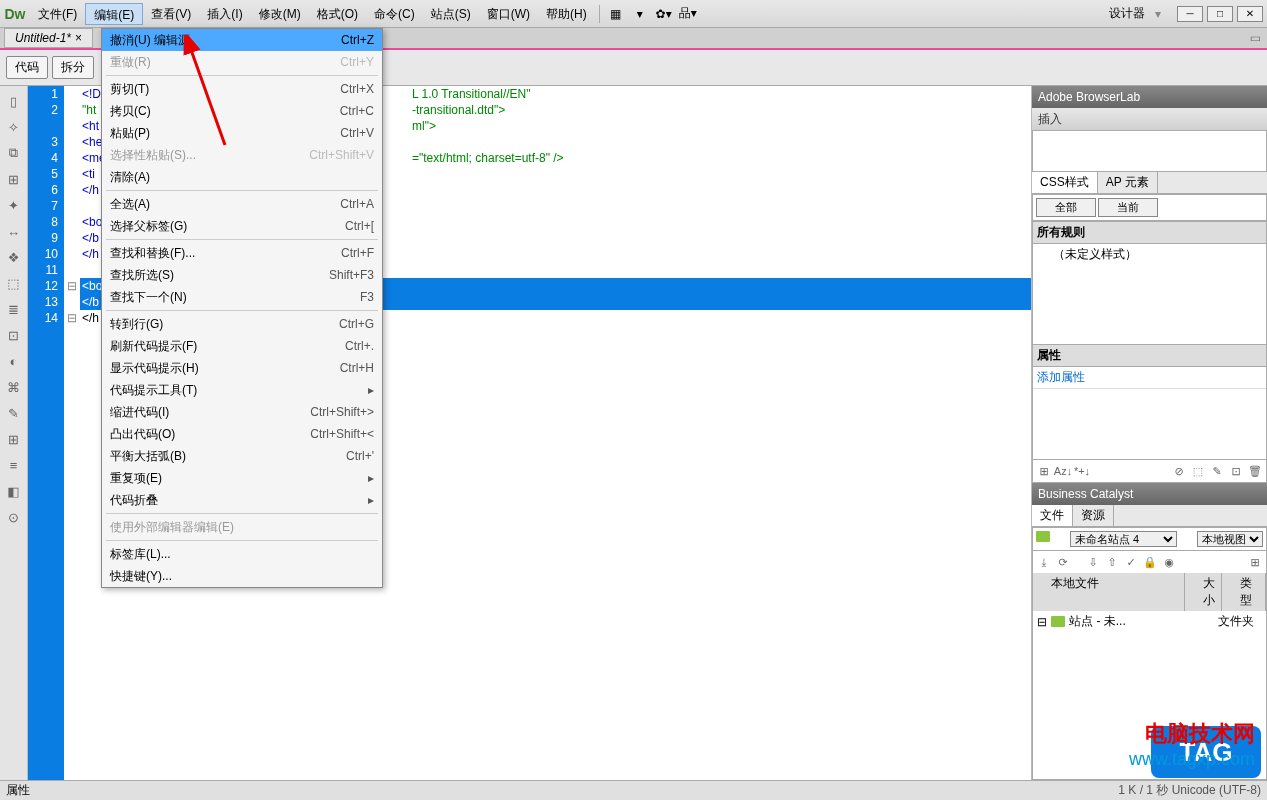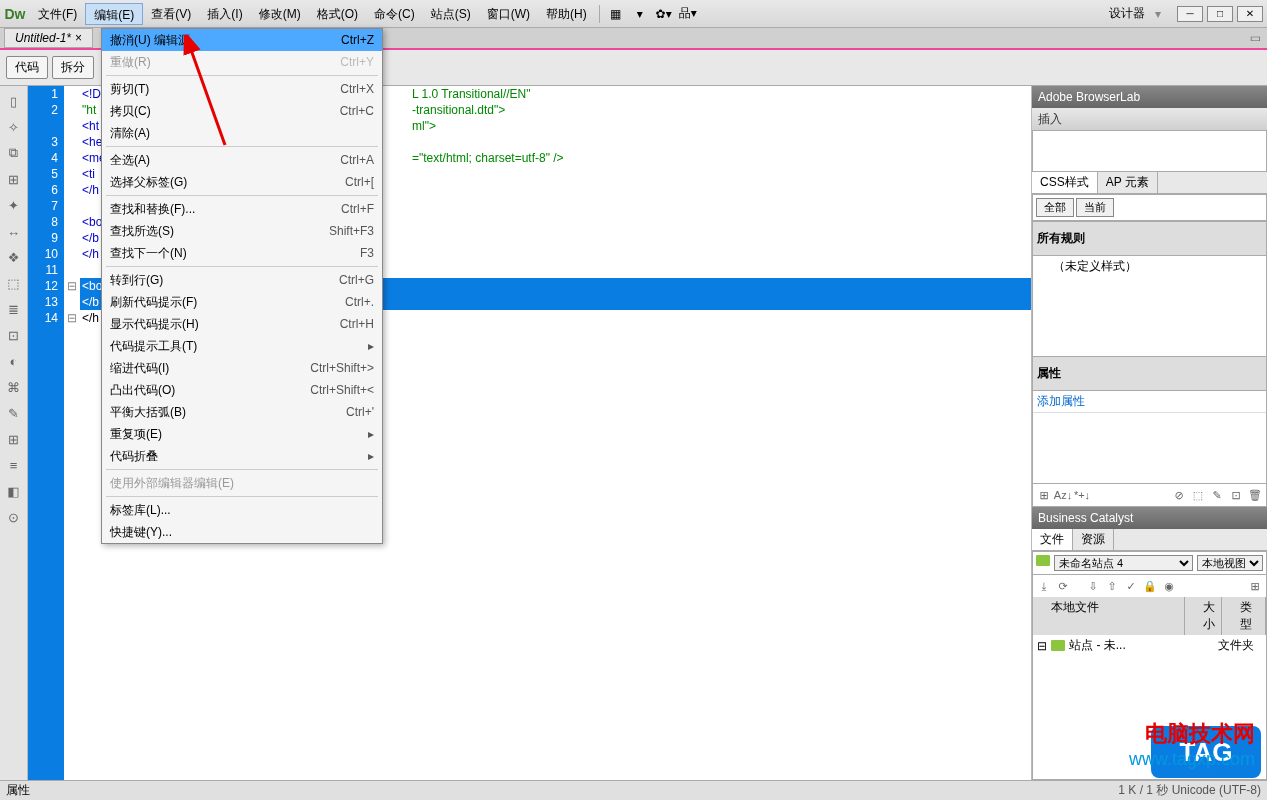--- a/index.html
+++ b/index.html
@@ -32,22 +32,22 @@
 .c-blue{color:#0000cc}
 .c-green{color:#008800}
 .right-panels{width:236px;background:#e4e4e4;border-left:1px solid #bbb;display:flex;flex-direction:column}
 .panel-hdr{height:22px;background:linear-gradient(#888,#666);color:#fff;padding:0 6px;display:flex;align-items:center;font-size:11px;position:relative}
 .panel-hdr.light{background:linear-gradient(#e8e8e8,#d0d0d0);color:#333}
 .panel-body{background:#fff;border:1px solid #aaa;flex-shrink:0}
 .panel-tabs{display:flex;background:#e8e8e8;border-bottom:1px solid #aaa}
 .ptab{padding:2px 8px;border-right:1px solid #aaa;cursor:pointer}
 .ptab.active{background:#fff}
 .sub-btns{display:flex;gap:2px;padding:3px;border-bottom:1px solid #aaa}
-.sub-btn{padding:1px 7px;border:1px solid #888;background:#f0f0f0;cursor:pointer;font-size:11px}
-.rule-hdr{background:#ddd;padding:8px 4px;font-weight:bold;border-bottom:1px solid #aaa;border-top:1px solid #aaa}
+.sub-btn{padding:1px 18px;border:1px solid #888;background:#f0f0f0;cursor:pointer;font-size:11px}
+.rule-hdr{background:#ddd;padding:2px 4px;font-weight:bold;border-bottom:1px solid #aaa;border-top:1px solid #aaa}
 .rule-body{padding:2px 20px;height:100px;overflow:auto}
 .prop-row{display:flex;border-bottom:1px solid #ddd;padding:2px 4px}
 .tool-row{display:flex;gap:3px;padding:3px;border-top:1px solid #aaa;align-items:center}
 .tr-ico{width:16px;height:16px;display:flex;align-items:center;justify-content:center;color:#666;cursor:pointer;font-size:11px}
 .file-panel select{font-size:11px;border:1px solid #888}
 .file-tbl-h{display:flex;background:#ddd;font-size:11px}
 .file-tbl-h>div{padding:2px 18px;border-right:1px solid #aaa}
 .file-row{display:flex;padding:2px 4px;font-size:11px;gap:4px;align-items:center}
 .folder-ico{width:14px;height:11px;background:#8cc63f;border-radius:1px;display:inline-block}
 .status{position:absolute;bottom:0;left:0;right:0;height:20px;background:#e0e0e0;border-top:1px solid #aaa;display:flex;align-items:center;padding:0 6px;font-size:11px}
@@ -125,20 +125,28 @@
     <div class="dd-sep"></div>
     <div class="dd-item">
       <span>剪切(T)</span>
       <span class="sc">Ctrl+X</span>
     </div>
     <div class="dd-item">
       <span>拷贝(C)</span>
       <span class="sc">Ctrl+C</span>
     </div>
     <div class="dd-item">
+      <span>粘贴(P)</span>
+      <span class="sc">Ctrl+V</span>
+    </div>
+    <div class="dd-item dis">
+      <span>选择性粘贴(S)...</span>
+      <span class="sc">Ctrl+Shift+V</span>
+    </div>
+    <div class="dd-item">
       <span>清除(A)</span>
     </div>
     <div class="dd-sep"></div>
     <div class="dd-item">
       <span>全选(A)</span>
       <span class="sc">Ctrl+A</span>
     </div>
     <div class="dd-item">
       <span>选择父标签(G)</span>
       <span class="sc">Ctrl+[</span>
@@ -315,21 +323,21 @@
 
     <div class="panel-hdr">
         <span>Business Catalyst</span>
       </div>
 
     <div class="panel-tabs">
       <div class="ptab active">文件</div>
       <div class="ptab">资源</div>
     </div>
     <div class="panel-body file-panel" style="flex:1">
-      <div style="display:flex;gap:4px;padding:3px">
+      <div style="display:flex;gap:20px;padding:3px">
         <span class="folder-ico"></span>
         <select style="flex:1"><option>未命名站点 4</option></select>
         <select><option>本地视图</option></select>
       </div>
       <div class="tool-row">
         <div class="tr-ico">⤓</div>
         <div class="tr-ico">⟳</div>
         <div style="width:8px"></div>
         <div class="tr-ico">⇩</div>
         <div class="tr-ico">⇧</div>

